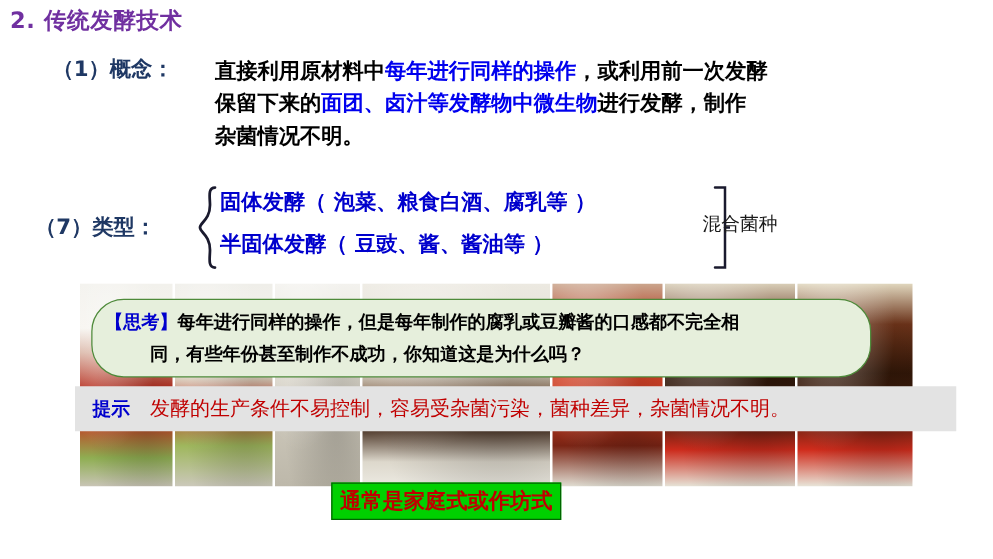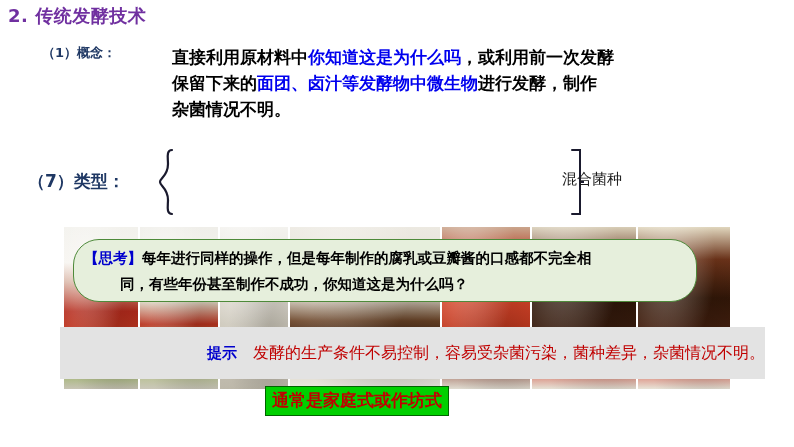--- a/index.html
+++ b/index.html
@@ -28,21 +28,21 @@
     color: #7030A0;
     letter-spacing: 0.5px;
     white-space: nowrap;
   }
 
   
   #concept-label {
     position: absolute;
     left: 42px;
     top: 44px;
-    font-size: 13px;
+    font-size: 17px;
     font-weight: bold;
     color: #1F3864;
     white-space: nowrap;
   }
   #concept-body {
     position: absolute;
     left: 172px;
     top: 44px;
     width: 610px;
     font-size: 17px;
@@ -151,27 +151,26 @@
   .think-tag { color: #0000CD; }
   #think-line2 {
     display: block;
     padding-left: 36px;
   }
 
   
   #hint-band {
     position: absolute;
     left: 60px;
-    top: 327px;
+    top: 309px;
     width: 705px;
-    height: 52px;
+    height: 36px;
     background: #E3E3E3;
     display: flex;
     align-items: center;
-    justify-content: flex-end;
   }
   #hint-label {
     font-size: 15px;
     font-weight: bold;
     color: #0000CD;
     margin-left: 14px;
     white-space: nowrap;
   }
   #hint-text {
     font-size: 16px;
@@ -198,31 +197,35 @@
 </style>
 </head>
 <body>
 
 <div id="slide">
 
   <div id="title">2. 传统发酵技术</div>
 
   <div id="concept-label">（1）概念：</div>
   <div id="concept-body">
-    <span>直接利用原材料中</span><span class="hl-blue">你知道这是为什么吗</span><span>，或利用前一次发酵</span><br>
+    <span>直接利用原材料中</span><span class="hl-blue">每年进行同样的操作</span><span>，或利用前一次发酵</span><br>
     <span>保留下来的</span><span class="hl-blue">面团、卤汁等发酵物中微生物</span><span>进行发酵，制作</span><br>
     <span>杂菌情况不明。</span>
   </div>
 
   <div id="type-label">（7）类型：</div>
 
   <svg id="type-brace" viewBox="0 0 16 68">
     <path d="M14 2 C8 2 10 10 10 16 C10 28 2 30 2 34 C2 38 10 40 10 52 C10 58 8 66 14 66" fill="none" stroke="#1a1a2e" stroke-width="2.2" stroke-linecap="round"></path>
   </svg>
 
+  <div id="type-items">
+    <div class="type-item">固体发酵（ 泡菜、粮食白酒、腐乳等 ）</div>
+    <div class="type-item">半固体发酵（ 豆豉、酱、酱油等 ）</div>
+  </div>
 
   <svg id="type-right-brace" viewBox="0 0 14 68">
     <path d="M2 2 L10 2 L10 66 L2 66" fill="none" stroke="#1a1a2e" stroke-width="2" stroke-linecap="round"></path>
     <path d="M10 34 L14 34" fill="none" stroke="#1a1a2e" stroke-width="2" stroke-linecap="round"></path>
   </svg>
 
   <div id="mixed-label">混合菌种</div>
 
   <div id="photo-strip">
     <div class="photo p-pickle-a"></div>

